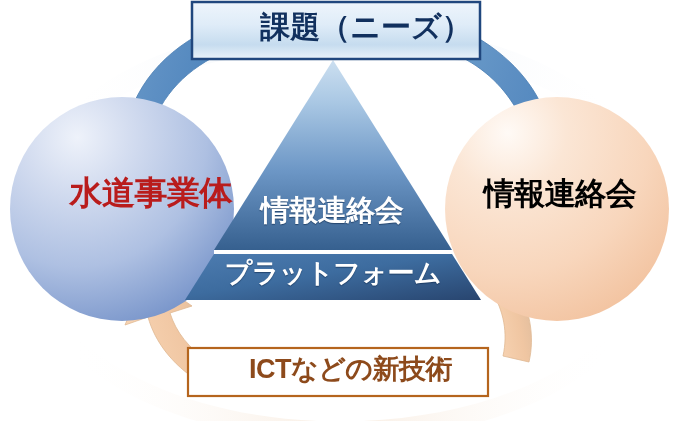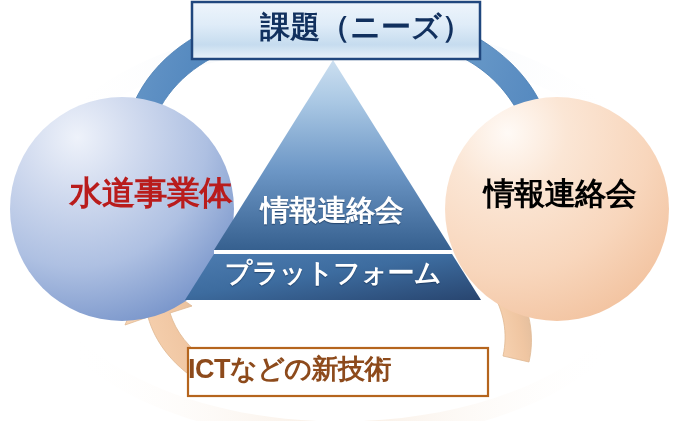--- a/index.html
+++ b/index.html
@@ -59,21 +59,21 @@
     text-align: center;
     font-size: 30px;
     color: #11305e;
     letter-spacing: 0px;
     padding-left: 30px;
   }
   #label-bottom-box {
     left: 188px;
     top: 356px;
     width: 264px;
-    text-align: left;
+    text-align: right;
     font-size: 27px;
     color: #8d4a1b;
     letter-spacing: -0.5px;
   }
   #label-triangle-upper {
     left: 212px;
     top: 196px;
     width: 240px;
     text-align: center;
     font-size: 29px;

